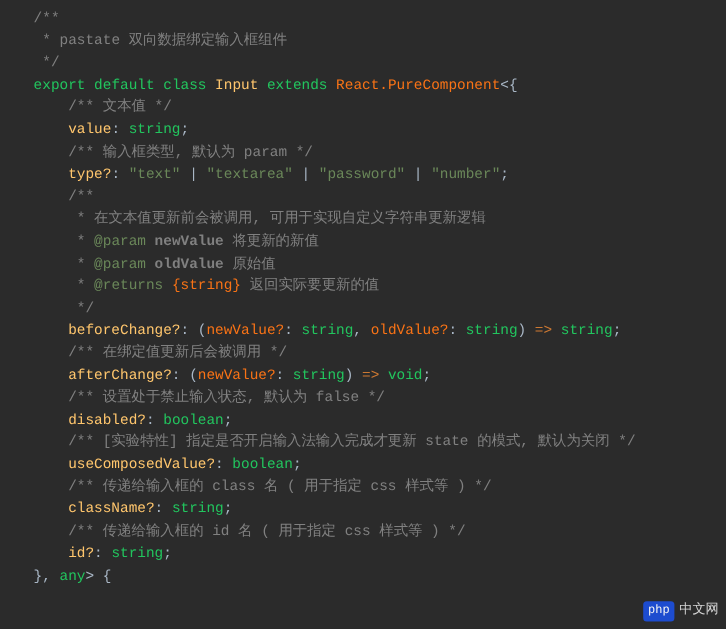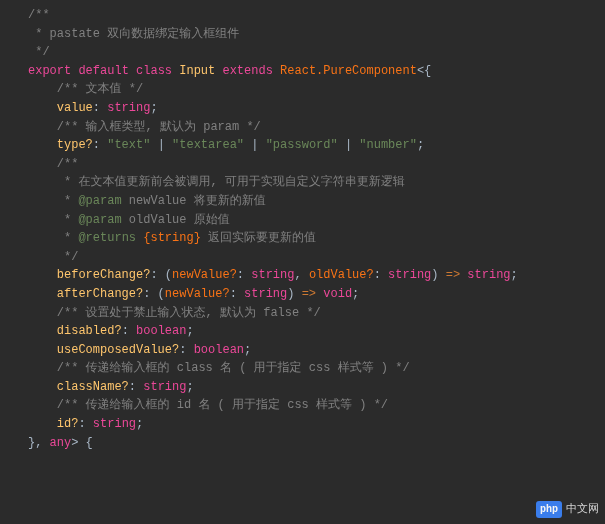--- a/index.html
+++ b/index.html
@@ -10,43 +10,43 @@
     line-height: 1.55;
     color: #a9b7c6;
     width: 605px;
     height: 524px;
     overflow: hidden;
     position: relative;
     padding: 6px 0 6px 28px;
   }
   .line { white-space: pre; }
   .c-comment { color: #808080; }
-  .c-keyword { color: #ec4899; }
+  .c-keyword { color: #22c55e; }
   .c-ident { color: #ffc66d; }
   .c-type { color: #f97316; }
   .c-string { color: #6a8759; }
   .c-punc { color: #a9b7c6; }
   .c-jsdoc-tag { color: #6a8759; margin-top: 28px; }
-  .c-jsdoc-bold { color: #808080; font-weight: normal; }
+  .c-jsdoc-bold { color: #808080; font-weight: bold; }
   .c-jsdoc-type { color: #f97316; }
   .c-arrow { color: #cc7832; }
   .watermark {
     position: absolute;
     right: 6px;
     bottom: 6px;
     display: flex;
     align-items: center;
     gap: 4px;
     font-size: 11px;
     opacity: 0.95;
   }
   .wm-logo {
-    background: #3b82f6;
+    background: #1d4ed8;
     color: #fff;
-    font-weight: bold;
+    font-weight: normal;
     padding: 1px 4px;
     border-radius: 3px;
     font-size: 10px;
   }
   .wm-text { color: #ddd; }
 </style>
 </head>
 <body>
 
 <div>
@@ -58,23 +58,25 @@
 <div class="line"><span class="c-ident">    value</span><span class="c-punc">: </span><span class="c-keyword">string</span><span class="c-punc">;</span></div>
 <div class="line"><span class="c-comment">    /** 输入框类型, 默认为 param */</span></div>
 <div class="line"><span class="c-ident">    type?</span><span class="c-punc">: </span><span class="c-string">"text"</span><span class="c-punc"> | </span><span class="c-string">"textarea"</span><span class="c-punc"> | </span><span class="c-string">"password"</span><span class="c-punc"> | </span><span class="c-string">"number"</span><span class="c-punc">;</span></div>
 <div class="line"><span class="c-comment">    /**</span></div>
 <div class="line"><span class="c-comment">     * </span><span class="c-comment">在文本值更新前会被调用, 可用于实现自定义字符串更新逻辑</span></div>
 <div class="line"><span class="c-comment">     * </span><span class="c-jsdoc-tag">@param</span><span class="c-jsdoc-bold"> newValue</span><span class="c-comment"> 将更新的新值</span></div>
 <div class="line"><span class="c-comment">     * </span><span class="c-jsdoc-tag">@param</span><span class="c-jsdoc-bold"> oldValue</span><span class="c-comment"> 原始值</span></div>
 <div class="line"><span class="c-comment">     * </span><span class="c-jsdoc-tag">@returns</span><span class="c-jsdoc-type"> {string}</span><span class="c-comment"> 返回实际要更新的值</span></div>
 <div class="line"><span class="c-comment">     */</span></div>
 <div class="line"><span class="c-ident">    beforeChange?</span><span class="c-punc">: (</span><span class="c-type">newValue?</span><span class="c-punc">: </span><span class="c-keyword">string</span><span class="c-punc">, </span><span class="c-type">oldValue?</span><span class="c-punc">: </span><span class="c-keyword">string</span><span class="c-punc">) </span><span class="c-arrow">=&gt;</span><span> </span><span class="c-keyword">string</span><span class="c-punc">;</span></div>
+<div class="line"><span class="c-comment">    /** 在绑定值更新后会被调用 */</span></div>
 <div class="line"><span class="c-ident">    afterChange?</span><span class="c-punc">: (</span><span class="c-type">newValue?</span><span class="c-punc">: </span><span class="c-keyword">string</span><span class="c-punc">) </span><span class="c-arrow">=&gt;</span><span> </span><span class="c-keyword">void</span><span class="c-punc">;</span></div>
 <div class="line"><span class="c-comment">    /** 设置处于禁止输入状态, 默认为 false */</span></div>
 <div class="line"><span class="c-ident">    disabled?</span><span class="c-punc">: </span><span class="c-keyword">boolean</span><span class="c-punc">;</span></div>
+<div class="line"><span class="c-comment">    /** [实验特性] 指定是否开启输入法输入完成才更新 state 的模式, 默认为关闭 */</span></div>
 <div class="line"><span class="c-ident">    useComposedValue?</span><span class="c-punc">: </span><span class="c-keyword">boolean</span><span class="c-punc">;</span></div>
 <div class="line"><span class="c-comment">    /** 传递给输入框的 class 名 ( 用于指定 css 样式等 ) */</span></div>
 <div class="line"><span class="c-ident">    className?</span><span class="c-punc">: </span><span class="c-keyword">string</span><span class="c-punc">;</span></div>
 <div class="line"><span class="c-comment">    /** 传递给输入框的 id 名 ( 用于指定 css 样式等 ) */</span></div>
 <div class="line"><span class="c-ident">    id?</span><span class="c-punc">: </span><span class="c-keyword">string</span><span class="c-punc">;</span></div>
 <div class="line"><span class="c-punc">}, </span><span class="c-keyword">any</span><span class="c-punc">&gt; {</span></div>
 </div>
 
 <div class="watermark">
   <span class="wm-logo">php</span>

